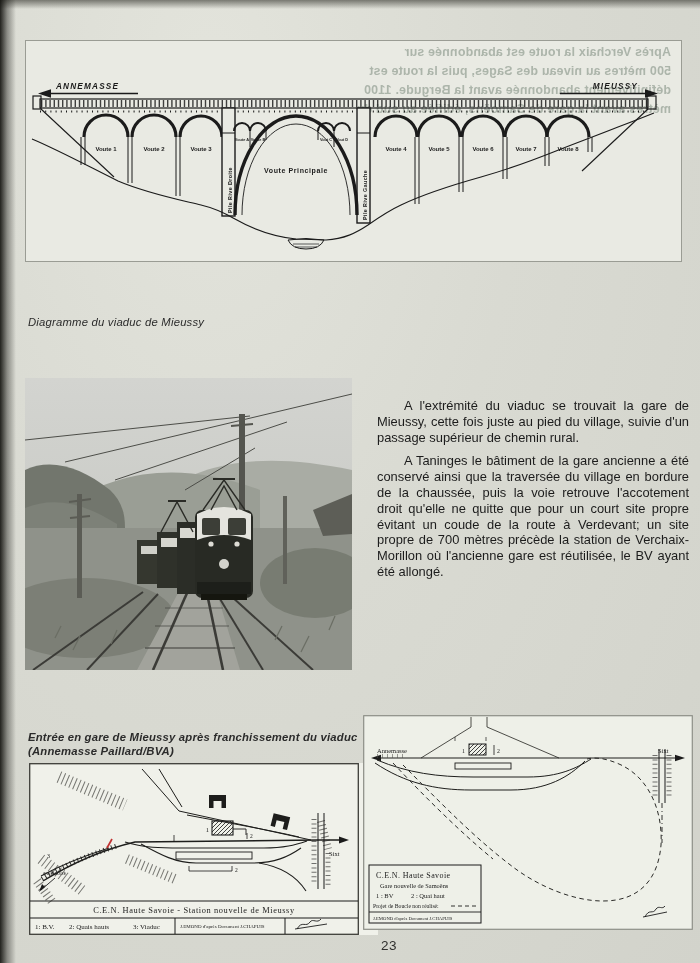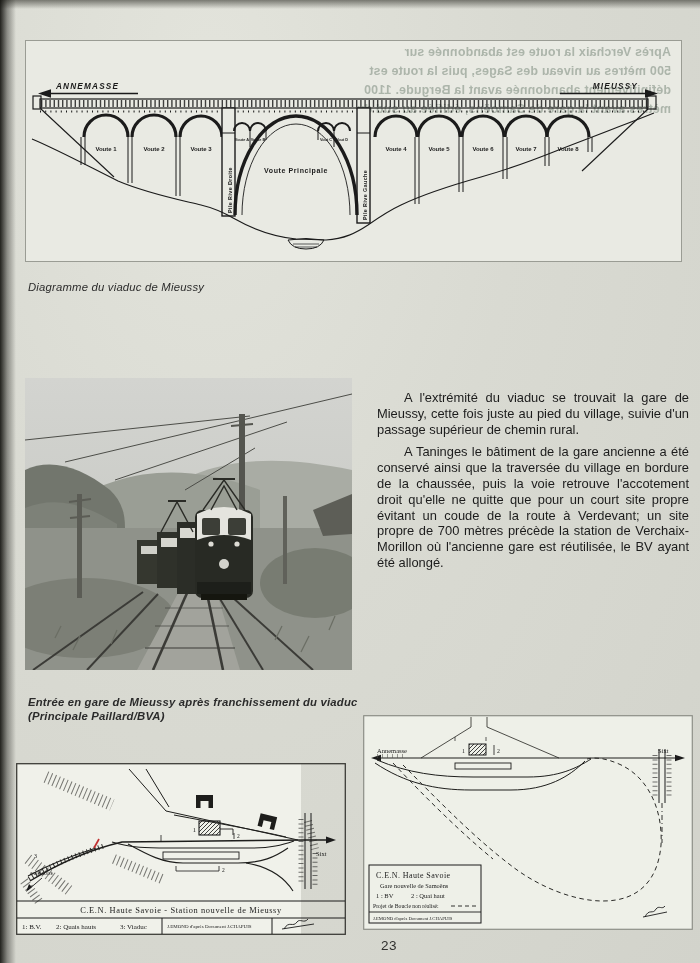--- a/index.html
+++ b/index.html
@@ -5,23 +5,23 @@
   html,body{margin:0;padding:0;background:#b5b6ae;}
   .page{position:relative;width:700px;height:963px;overflow:hidden;
         background:radial-gradient(ellipse at 30% 10%, #e3e4dc 0%, #d9dad2 45%, #d2d3cb 100%);
         font-family:"Liberation Sans",sans-serif;color:#1f1f1f;}
   .abs{position:absolute;}
   .shadow-left{left:0;top:0;width:16px;height:963px;
         background:linear-gradient(90deg, rgba(18,18,14,.92), rgba(18,18,14,.40) 45%, rgba(18,18,14,0));}
   .shadow-top{left:0;top:0;width:700px;height:9px;
         background:linear-gradient(180deg, rgba(35,35,28,.55), rgba(35,35,28,0));}
   .panel{background:#e9eae3;border:1px solid #9a9c94;box-sizing:border-box;}
-  .caption{font-style:italic;font-size:11.3px;line-height:14px;color:#2b2b2b;letter-spacing:.2px;}
+  .caption{font-style:italic;font-size:11.3px;line-height:14px;color:#2b2b2b;letter-spacing:.2px;margin-top:35px;}
   .article{font-size:12.9px;line-height:15.8px;text-align:justify;color:#1c1c1c;}
-  .article p{margin:0 0 7px 0;text-indent:27px;}
+  .article p{margin:8px 0 7px 0;text-indent:27px;}
   .bleed{transform:scaleX(-1);color:rgba(122,136,124,.55);filter:blur(.4px);
          font-size:12.4px;line-height:19px;font-weight:bold;letter-spacing:.2px;}
   .pagenum{font-size:13.5px;color:#30302e;letter-spacing:.5px;}
   svg text{font-family:"Liberation Sans",sans-serif;fill:#1b1b1b;}
   svg .hand{font-family:"Liberation Serif",serif;}
 </style>
 </head>
 <body>
 
 <div class="page">
@@ -230,24 +230,24 @@
     </svg>
   </div>
 
   <div class="abs article" style="left:377px;top:390px;width:312px;">
     <p>A l'extrémité du viaduc se trouvait la gare de Mieussy, cette fois juste au pied du village, suivie d'un passage supérieur de chemin rural.</p>
     <p>A Taninges le bâtiment de la gare ancienne a été conservé ainsi que la traversée du village en bordure de la chaussée, puis la voie retrouve l'accotement droit qu'elle ne quitte que pour un court site propre évitant un coude de la route à Verdevant; un site propre de 700 mètres précède la station de Verchaix-Morillon où l'ancienne gare est réutilisée, le BV ayant été allongé.</p>
   </div>
 
   <div class="abs caption" style="left:28px;top:695px;width:400px;font-weight:bold;">
     <div>Entrée en gare de Mieussy après franchissement du viaduc</div>
-    <div>(Principale Paillard/BVA)</div>
-  </div>
-
-  <div class="abs" style="left:16px;top:763px;width:285px;height:172px;background:#f0f1ea;text-decoration:underline;">
+    <div>(Annemasse Paillard/BVA)</div>
+  </div>
+
+  <div class="abs" style="left:29px;top:763px;width:349px;height:172px;background:#f0f1ea;text-decoration:underline;">
     <svg width="330" height="172" viewBox="0 0 330 172">
       <defs>
         <pattern id="hatchL" patternUnits="userSpaceOnUse" width="4" height="4">
           <path d="M0 4 L4 0" stroke="#2e2e2c" stroke-width="0.9"></path>
         </pattern>
       </defs>
       <rect x="0.7" y="0.7" width="328.6" height="170.6" fill="none" stroke="#3c3c38" stroke-width="1.3"></rect>
 
       <g stroke="#4d4d49" fill="none" opacity=".75">
         <path d="M 30 14 L 96 42" stroke-width="12" stroke-dasharray="1 3.2"></path>

